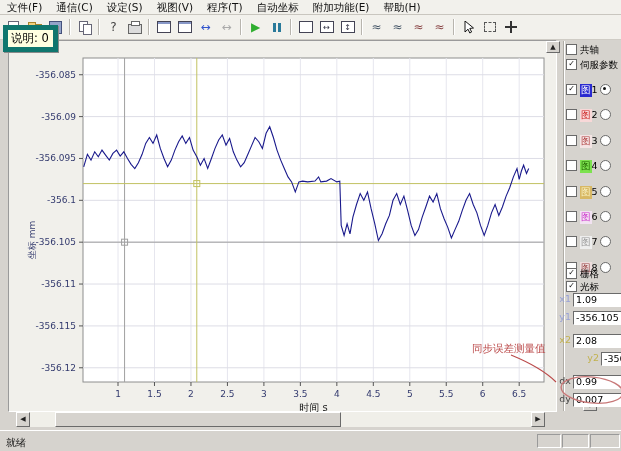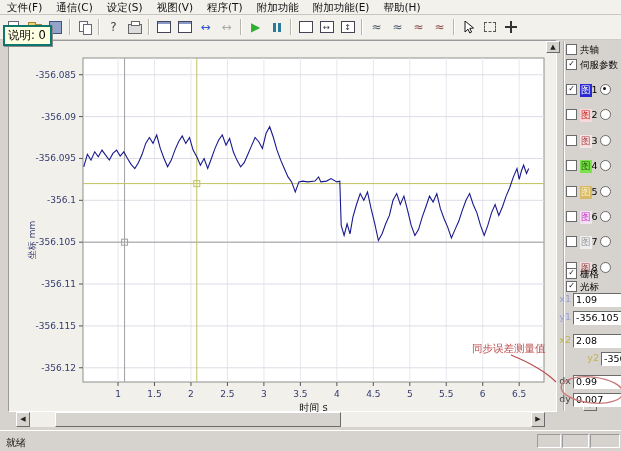--- a/index.html
+++ b/index.html
@@ -27,21 +27,21 @@
   .ic-printer::before{content:"";position:absolute;left:2px;top:-4px;width:7px;height:3px;background:#fff;border:1px solid #666;}
   .ic-win{width:12px;height:10px;background:#fff;border:1px solid #445;position:relative;}
   .ic-win::before{content:"";position:absolute;left:0;top:0;right:0;height:2px;background:#8898c8;}
   .ic-pause{display:flex;gap:2px;} .ic-pause i{width:3px;height:9px;background:#2a7a9a;}
   .ic-zoom{width:12px;height:10px;background:#fff;border:1px solid #445;display:flex;align-items:center;justify-content:center;font-size:8px;color:#334;}
   .ic-rect{width:10px;height:8px;border:1px dashed #555;}
   .ic-move{position:relative;width:12px;height:12px;}
   .ic-move::before{content:"";position:absolute;left:0;top:5px;width:12px;height:2px;background:#333;}
   .ic-move::after{content:"";position:absolute;left:5px;top:0;width:2px;height:12px;background:#333;}
   
-  #tooltip{position:absolute;left:3px;top:25px;z-index:60;background:#ffffe1;border:2px solid #0f766e;
+  #tooltip{position:absolute;left:3px;top:25px;z-index:60;background:#ffffe1;border:5px solid #0f766e;
            padding:1px 4px 1px 3px;font-size:11.5px;color:#000;box-shadow:1px 1px 0 #8a8a8a;white-space:nowrap;}
   
   #chart-area{position:absolute;left:8px;top:40px;width:549px;height:372px;background:#f1f0eb;
               border:1px solid;border-color:#9a9a9a #ffffff #ffffff #9a9a9a;box-sizing:border-box;}
   #chart-svg{position:absolute;left:0;top:0;}
   
   .btn3d{position:absolute;background:#d6d3ce;border:1px solid;border-color:#fff #6a6a6a #6a6a6a #fff;
          display:flex;align-items:center;justify-content:center;font-size:7px;color:#222;line-height:1;box-sizing:border-box;}
   #hscroll{position:absolute;left:16px;top:412px;width:529px;height:15px;background:#f0efe9;}
   #hs-left{left:0;top:0;width:14px;height:15px;}
@@ -70,21 +70,21 @@
 </style>
 </head>
 <body>
 
 <div id="menubar">
     <div class="menu-item">文件(F)</div>
     <div class="menu-item">通信(C)</div>
     <div class="menu-item">设定(S)</div>
     <div class="menu-item">视图(V)</div>
     <div class="menu-item">程序(T)</div>
-    <div class="menu-item">附加功能</div>
+    <div class="menu-item">自动坐标</div>
     <div class="menu-item">附加功能(E)</div>
     <div class="menu-item">帮助(H)</div>
   </div>
 <div id="toolbar">
     <div class="tbtn">
       <span class="ic-page"></span>
     </div>
     <div class="tbtn">
       <span class="ic-folder"></span>
     </div>

